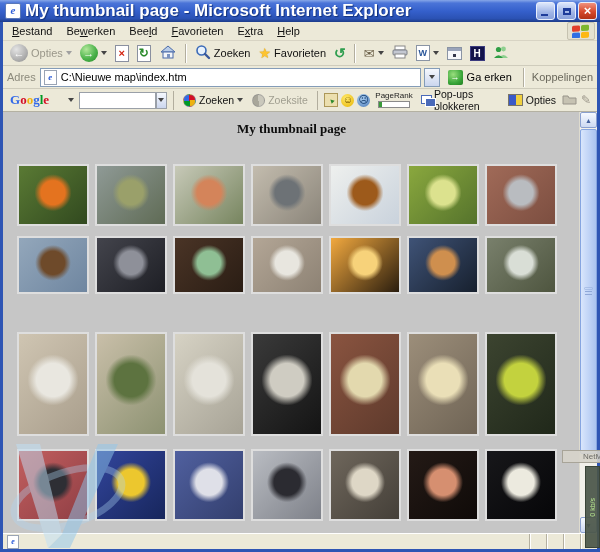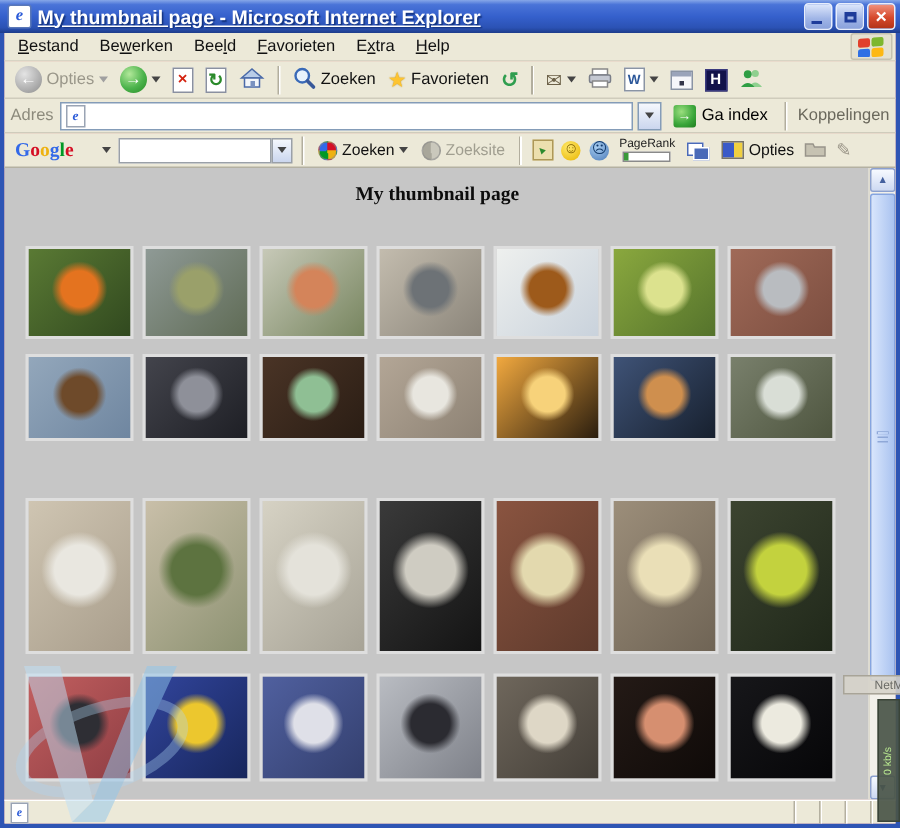--- a/index.html
+++ b/index.html
@@ -5,22 +5,22 @@
   html,body{margin:0;padding:0;}
   body{width:600px;height:552px;overflow:hidden;position:relative;
        font-family:"Liberation Sans",sans-serif;background:#2e55b4;}
   .window{position:absolute;inset:0;display:flex;flex-direction:column;background:#2e55b4;}
 
   
   .titlebar{height:22px;flex:0 0 auto;display:flex;align-items:center;gap:4px;padding:0 3px 0 5px;
     background:linear-gradient(180deg,#86a7e8 0%,#4a74d8 14%,#3560cc 50%,#2b52b4 84%,#1d3c8a 100%);}
   .app-icon{width:14px;height:14px;background:#fff;border:1px solid #5a78b8;border-radius:2px;
     color:#2a5ad8;font:italic bold 11px/13px "Liberation Serif",serif;text-align:center;}
-  .title{color:#fff;font-weight:bold;font-size:13px;text-shadow:1px 1px 1px #11307a;
-    white-space:nowrap;overflow:hidden;flex:1;text-decoration:underline;}
+  .title{color:#fff;font-weight:bold;font-size:17px;text-shadow:1px 1px 1px #11307a;
+    white-space:nowrap;overflow:hidden;flex:1;}
   .winbtns{display:flex;gap:2px;}
   .wbtn{width:19px;height:18px;border-radius:3px;border:1px solid #e8eefc;box-sizing:border-box;
     display:flex;align-items:center;justify-content:center;position:relative;}
   .wbtn.min,.wbtn.max{background:linear-gradient(180deg,#dde7fb,#9fb4e6 60%,#8aa2dc);}
   .wbtn.close{background:linear-gradient(180deg,#f0927e,#d6492c 55%,#b23318);color:#fff;
     font:bold 13px/16px "Liberation Sans",sans-serif;}
   .glyph-min{position:absolute;left:4px;bottom:3px;width:7px;height:2px;background:#1e3c9a;}
   .glyph-max{width:8px;height:7px;border:2px solid #1e3c9a;border-top-width:3px;box-sizing:border-box;}
 
   
@@ -270,27 +270,28 @@
             <path d="M1,13 Q5.5,7.5 10,13 Z" fill="#2f9e44"></path>
           </svg>
         </span>
       </div>
     </div>
 
     <div class="addressbar">
       <span class="addr-label">Adres</span>
       <div class="addr-input">
         <span class="mini-e">e</span>
+        <span class="addr-text">C:\Nieuwe map\index.htm</span>
       </div>
       <span class="addr-drop">
           <span class="caret"></span>
         </span>
       <div class="go-btn">
         <span class="go-circle">→</span>
-        <span>Ga index</span>
+        <span>Ga erken</span>
       </div>
       <span class="sep"></span>
       <span class="links-label">Koppelingen</span>
     </div>
 
     <div class="googlebar">
       <div class="g-logo">
         <span><span style="color: rgb(51, 105, 232);">G</span><span style="color: rgb(213, 15, 37);">o</span><span style="color: rgb(238, 178, 17);">o</span><span style="color: rgb(51, 105, 232);">g</span><span style="color: rgb(0, 153, 37);">l</span><span style="color: rgb(213, 15, 37);">e</span></span>
         <span class="caret"></span>
       </div>
@@ -321,20 +322,21 @@
         <span class="smiley sad">☹</span>
       </span>
       <div class="pagerank">
         <span class="pr-text">PageRank</span>
         <span class="pr-bar">
             <span class="pr-fill"></span>
           </span>
       </div>
       <div class="gbtn">
         <span class="popup-ico"></span>
+        <span>Pop-ups blokkeren</span>
       </div>
       <div class="gbtn">
         <span class="opts-ico"></span>
         <span>Opties</span>
       </div>
       <span class="g-ico">
         <span>
           <svg width="15" height="12" viewBox="0 0 15 12">
             <path d="M1,3 L6,3 L7,5 L14,5 L14,11 L1,11 Z" fill="#c6c2b2" stroke="#98948a"></path>
           </svg>

